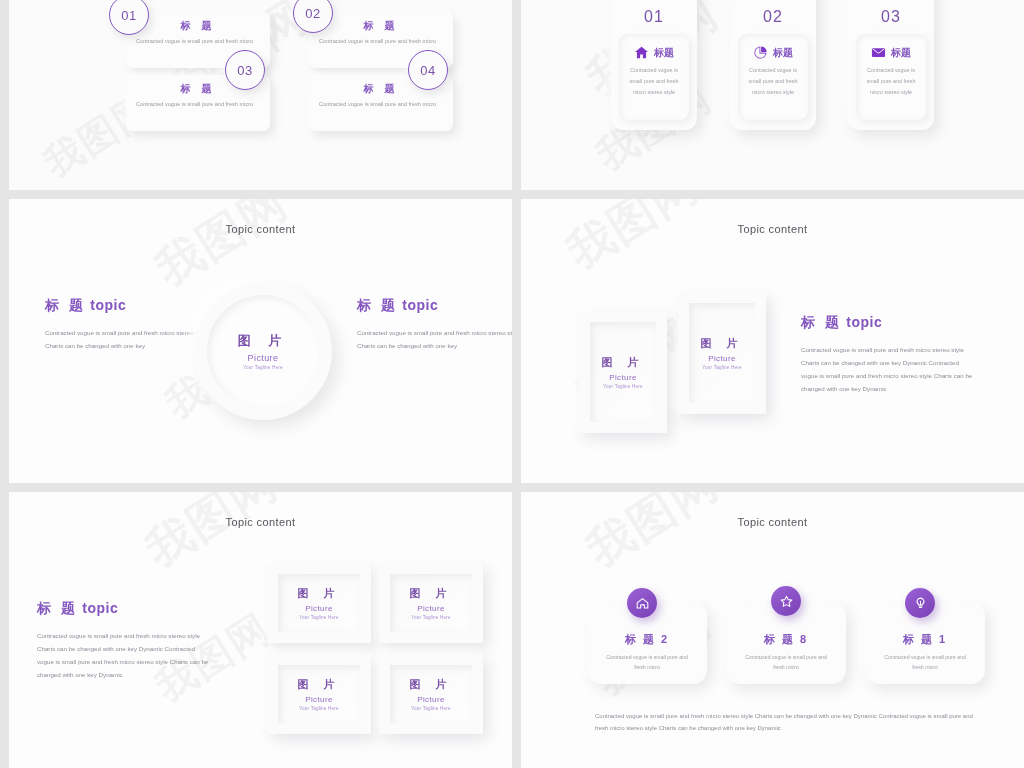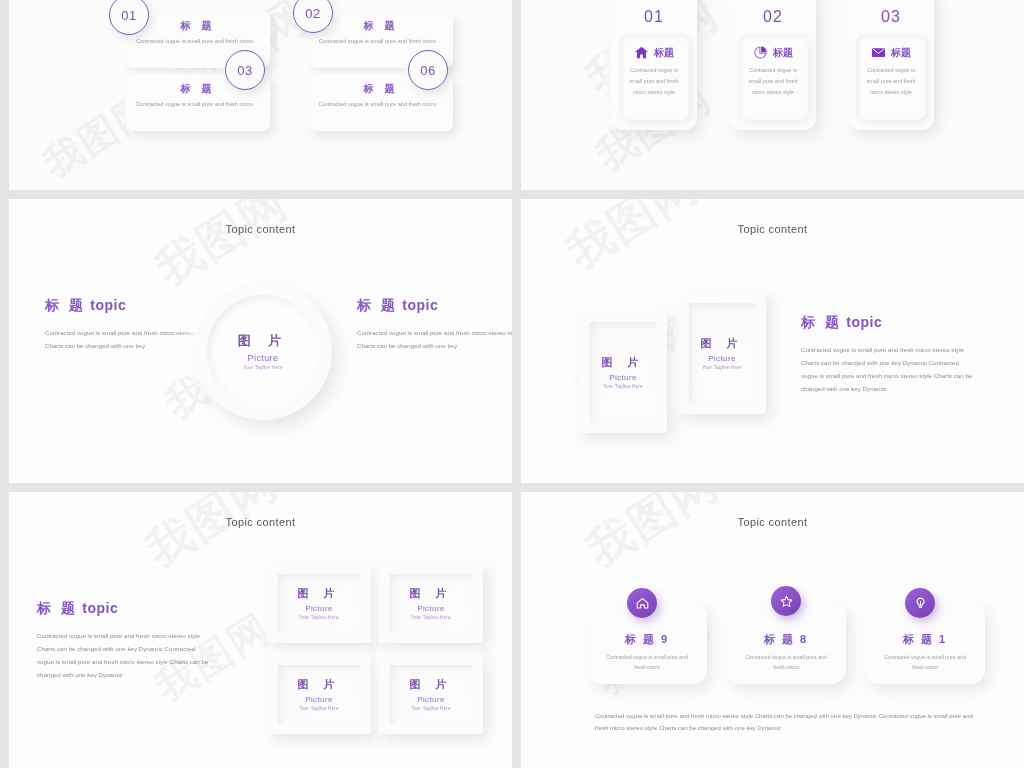--- a/index.html
+++ b/index.html
@@ -183,21 +183,21 @@
     </div>
     <div class="numcirc" style="left:216px;top:50px;">
       <span>03</span>
     </div>
 
     <div class="card1" style="left:300px;top:75px;">
       <div class="ct">标 题</div>
       <div class="cd">Contracted vogue is small pure and fresh micro</div>
     </div>
     <div class="numcirc" style="left:399px;top:50px;">
-      <span>06</span>
+      <span>04</span>
     </div>
   </div>
 
   <div class="slide s2">
     <div class="wm a" style="left:12%;top:8%;">我图网</div>
     <div class="wm b" style="left:14%;top:52%;">我图网</div>
 
     <div class="tall" style="left:90px;">
       <div class="num">01</div>
       <div class="inner">
@@ -360,21 +360,21 @@
 
     <div class="c6" style="left:66px;top:110px;">
       <div class="badge-notch" style="left:32px;top:-11px;"></div>
       <div class="badge" style="left:40px;top:-14px;">
         <span>
           <svg width="15" height="15" viewBox="0 0 24 24" fill="none" stroke="#ffffff" stroke-width="1.7" stroke-linejoin="round">
             <path d="M3.5 11 12 4.2l8.5 6.8v8.2h-5.6v-5h-5.8v5H3.5z"></path>
           </svg>
         </span>
       </div>
-      <div class="t">标 题 9</div>
+      <div class="t">标 题 2</div>
       <div class="d">Contracted vogue is small pure and fresh micro</div>
     </div>
 
     <div class="c6" style="left:205px;top:110px;">
       <div class="badge-notch" style="left:37px;top:-11px;"></div>
       <div class="badge" style="left:45px;top:-16px;">
         <span>
           <svg width="15" height="15" viewBox="0 0 24 24" fill="none" stroke="#ffffff" stroke-width="1.7" stroke-linejoin="round">
             <path d="M12 3.6l2.6 5.4 5.9.8-4.3 4.1 1.1 5.9L12 17l-5.3 2.8 1.1-5.9L3.5 9.8l5.9-.8z"></path>
           </svg>

